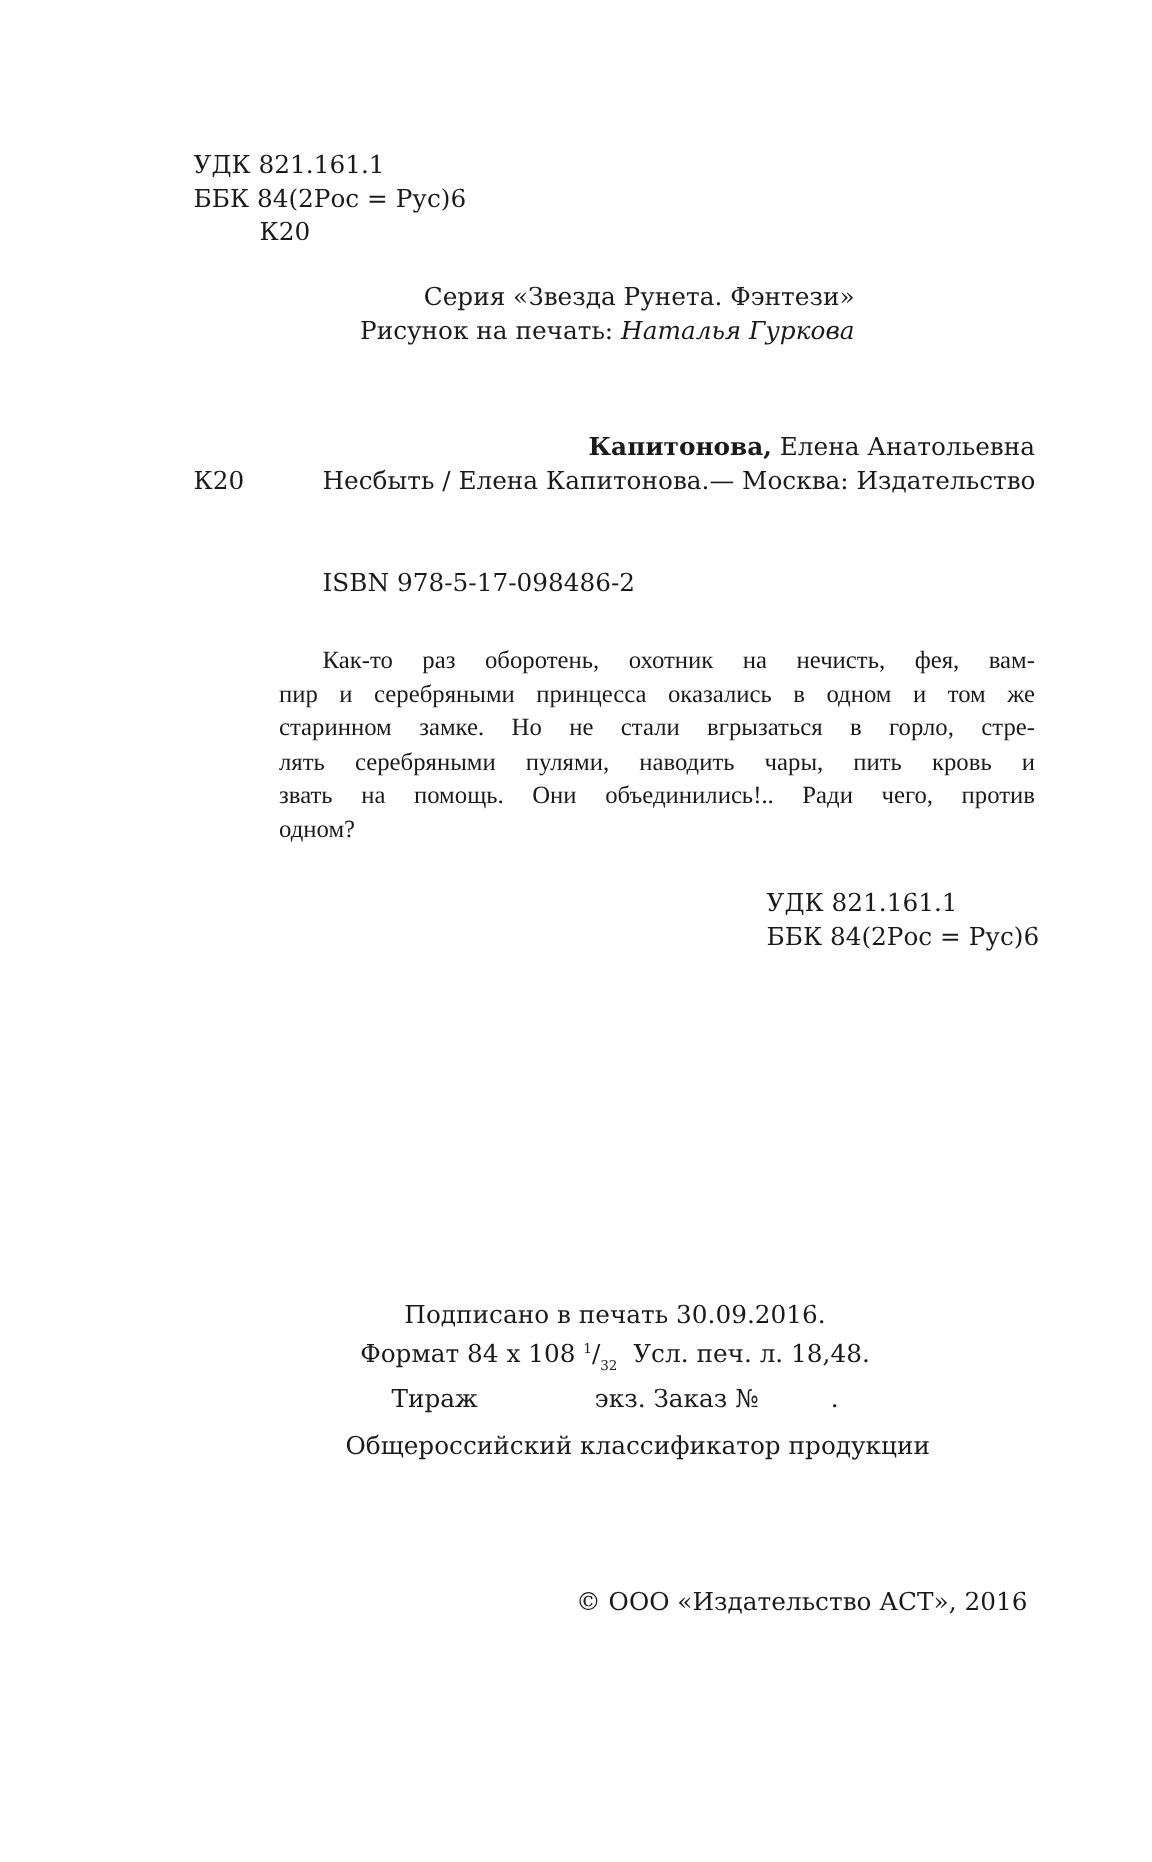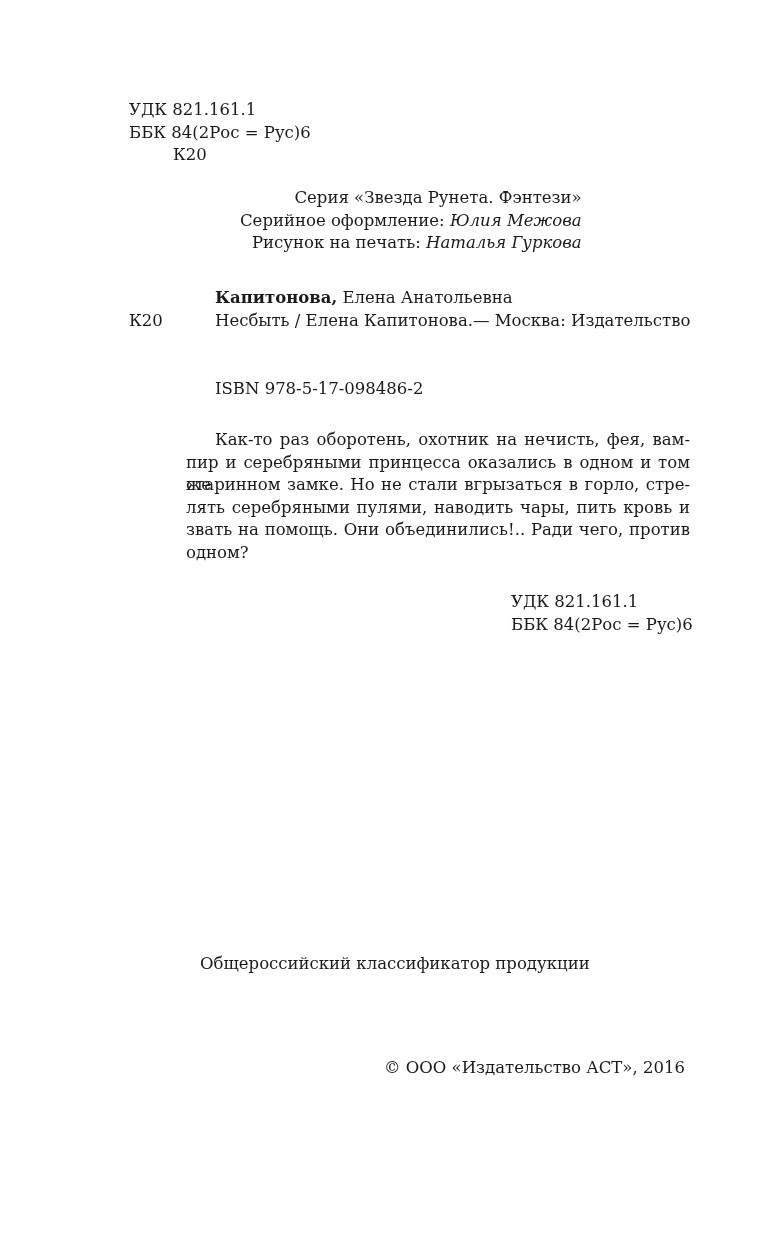--- a/index.html
+++ b/index.html
@@ -18,52 +18,51 @@
     }
     .abs { position: absolute; white-space: nowrap; line-height: 22.5px; }
     .udk-block { left: 129px; top: 99px; }
     .udk-block .k20 { padding-left: 44px; }
     .series-block { left: 240px; top: 187px; text-align: center; }
     .series-block div { text-align: right; }
     .series-block .line0 { text-align: right; padding-left: 24px; }
     em { font-style: italic; }
     .k20-left { left: 129px; top: 310px; }
     .biblio { left: 186px; top: 287px; width: 504px; }
-    .biblio .indent { padding-left: 29px; }
+    .biblio .indent { padding-left: 29px; text-align: right; }
     .biblio b { font-weight: bold; }
     .isbn { left: 215px; top: 378px; }
     .annotation {
       left: 186px; top: 429px; width: 504px;
       white-space: normal; text-align: justify;
       line-height: 22.6px;
     }
-    .annotation .ln { display: block; text-align: justify; text-align-last: justify; height: 22.6px; }
+    .annotation .ln { display: block; text-align: justify; text-align-last: justify; height: 22.6px; font-family: Liberation Serif, serif; }
     .annotation .ln.first { text-indent: 29px; }
     .annotation .ln.last { text-align-last: left; }
     .udk-right { left: 511px; top: 591px; }
     .print-block { left: 200px; top: 866px; width: 420px; text-align: center; }
     .print-block .frac-sup { font-size: 9px; vertical-align: 6px; }
     .print-block .frac-sub { font-size: 9px; vertical-align: -5px; }
     .print-block .gap-a { display: inline-block; width: 78px; }
     .print-block .gap-b { display: inline-block; width: 48px; }
-    .classifier { left: 200px; top: 953px; width: 420px; text-align: left; }
+    .classifier { left: 200px; top: 953px; width: 420px; text-align: right; }
     .copyright { left: 384px; top: 1057px; }
   </style>
 </head>
 <body>
 
 <div class="abs udk-block">
   <div>УДК 821.161.1</div>
   <div>ББК 84(2Рос = Рус)6</div>
   <div class="k20">К20</div>
 </div>
 
 <div class="abs series-block">
   <div class="line0">Серия «Звезда Рунета. Фэнтези»</div>
-  <div><span>Серийное оформление: </span><em>Юлия Межова</em></div>
   <div><span>Рисунок на печать: </span><em>Наталья Гуркова</em></div>
 </div>
 
 <div class="abs k20-left">К20</div>
 
 <div class="abs biblio">
   <div class="indent"><b>Капитонова,</b><span> Елена Анатольевна</span></div>
   <div class="indent">Несбыть / Елена Капитонова.— Москва: Издательство</div>
 </div>
 
@@ -77,20 +76,23 @@
   <span class="ln">звать на помощь. Они объединились!.. Ради чего, против</span>
   <span class="ln last">одном?</span>
 </div>
 
 <div class="abs udk-right">
   <div>УДК 821.161.1</div>
   <div>ББК 84(2Рос = Рус)6</div>
 </div>
 
 <div class="abs print-block">
+  <div>Подписано в печать 30.09.2016.</div>
+  <div><span>Формат 84 x 108 </span><span class="frac-sup">1</span><span>/</span><span class="frac-sub">32</span><span style="white-space:pre">  Усл. печ. л. 18,48.</span></div>
+  <div><span>Тираж</span><span class="gap-a"></span><span>экз. Заказ №</span><span class="gap-b"></span><span>.</span></div>
 </div>
 
 <div class="abs classifier">
   <div>Общероссийский классификатор продукции</div>
 </div>
 
 <div class="abs copyright">
   <div>© ООО «Издательство АСТ», 2016</div>
 </div>
 

